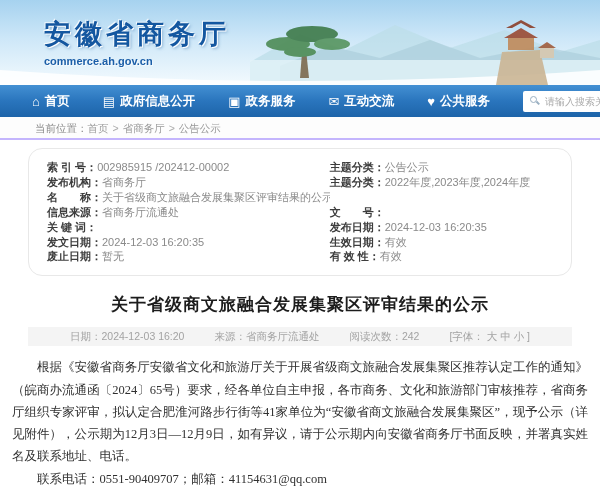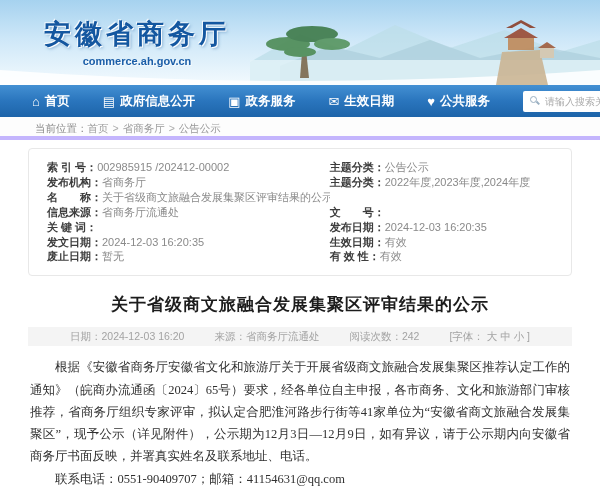--- a/index.html
+++ b/index.html
@@ -1,56 +1,56 @@
 <!DOCTYPE html>
 <html><head>
 <meta charset="utf-8">
 <style>
   * { margin:0; padding:0; box-sizing:border-box; }
   html,body { width:600px; }
   body { font-family:"Liberation Sans","DejaVu Sans",sans-serif; background:#fff; width:600px; height:490px; overflow:hidden; }
 
   
-  .site-header { position:relative; height:85px; background:linear-gradient(180deg,#a6d2ef 0%,#cde7f8 45%,#f3fafe 100%); overflow:hidden;text-align:center; }
+  .site-header { position:relative; height:85px; background:linear-gradient(180deg,#a6d2ef 0%,#cde7f8 45%,#f3fafe 100%); overflow:hidden; }
   .scene { position:absolute; inset:0; width:100%; height:100%; }
   .brand { position:absolute; left:44px; top:16px; z-index:2; }
   .site-name { font-size:27px; font-weight:bold; color:#1457a0; letter-spacing:4px;
                text-shadow:1px 1px 0 #fff,-1px -1px 0 #ffffffcc,2px 2px 3px rgba(90,140,190,.55); }
   .site-url { font-size:11px; font-weight:bold; color:#1b5ea8; margin-top:3px; text-shadow:1px 1px 0 #ffffffaa; }
 
   
   .main-nav { height:32px; background:linear-gradient(180deg,#4390d3 0%,#2a75bd 50%,#1d64a9 100%); display:flex; align-items:center; padding:0 12px 0 32px; }
   .nav-item { display:flex; align-items:center; gap:5px; color:#fff; font-size:12.5px; font-weight:bold; text-decoration:none; margin-right:33px; cursor:pointer; white-space:nowrap; }
   .nav-icon { font-size:13px; font-weight:normal; line-height:1; }
   .search-box { margin-left:auto; display:flex; align-items:center; }
   .search-field { position:relative; }
   .search-input { width:118px; height:21px; border:none; border-radius:2px; padding:0 6px 0 22px; font-size:10px; color:#555; outline:none; }
   .search-input::placeholder { color:#aaa; }
   .mag { position:absolute; left:7px; top:5px; width:7px; height:7px; border:1.5px solid #9ab0c2; border-radius:50%; }
   .mag::after { content:""; position:absolute; width:4px; height:1.5px; background:#9ab0c2; transform:rotate(45deg); right:-4px; bottom:-2px; }
 
   
-  .breadcrumb { height:23px; line-height:23px; padding-left:35px; font-size:10.5px; color:#999; background:#fdfdfd; border-bottom:4px solid #c4b5fd; }
+  .breadcrumb { height:23px; line-height:23px; padding-left:35px; font-size:10.5px; color:#999; background:#fdfdfd; border-bottom:2px solid #c4b5fd; }
   .breadcrumb a { color:#999; text-decoration:none; cursor:pointer; }
   .crumb-sep { margin:0 4px; color:#aaa; }
   .crumb-prefix { color:#888; }
 
   
-  .meta-box { margin:8px 28px 0; border:1px solid #e8e8e8; border-radius:4px; background:#fff; display:flex; padding:11px 10px 11px 18px; }
+  .meta-box { margin:8px 28px 0; border:1px solid #e8e8e8; border-radius:14px; background:#fff; display:flex; padding:11px 10px 11px 18px; }
   .col-left { width:55%; }
   .col-right { width:45%; }
   .meta-row { display:flex; font-size:11px; line-height:14.9px; min-height:14.9px; }
   .meta-label { color:#3d3d3d; font-weight:bold; white-space:pre; flex:none; }
   .meta-value { color:#8a8a8a; white-space:nowrap; overflow:hidden; }
 
   
   .doc-title { margin-top:17px; text-align:center; font-size:17px; font-weight:bold; color:#1c1c1c; letter-spacing:1px; }
   .info-bar { margin:11px 28px 0; background:#f4f4f4; height:19px; display:flex; justify-content:center; align-items:center; gap:30px; font-size:10.5px; color:#a3a3a3; }
   .info-bar .fontsize-link { cursor:pointer; color:#a3a3a3; }
-  .article-body { margin:10px 30px 0; font-family:"Liberation Serif","DejaVu Serif",serif; font-size:12.5px; color:#303030; line-height:1.78; }
+  .article-body { margin:10px 12px 0; font-family:"Liberation Serif","DejaVu Serif",serif; font-size:12.5px; color:#303030; line-height:1.78; }
   .para { text-indent:2em; text-align:justify; }
   .contact-line { text-indent:2em; }
 </style>
 </head>
 <body>
 
 <div class="page">
 
   <header class="site-header">
     <svg class="scene" viewBox="0 0 600 85" preserveAspectRatio="none">
@@ -88,21 +88,21 @@
     <a class="nav-item">
       <span class="nav-icon">▤</span>
       <span>政府信息公开</span>
     </a>
     <a class="nav-item">
       <span class="nav-icon">▣</span>
       <span>政务服务</span>
     </a>
     <a class="nav-item">
       <span class="nav-icon">✉</span>
-      <span>生效日期</span>
+      <span>互动交流</span>
     </a>
     <a class="nav-item">
       <span class="nav-icon">♥</span>
       <span>公共服务</span>
     </a>
     <div class="search-box">
       <span class="search-field">
         <span class="mag"></span>
         <input class="search-input" type="text" placeholder="请输入搜索关键字" style="">
       </span>

